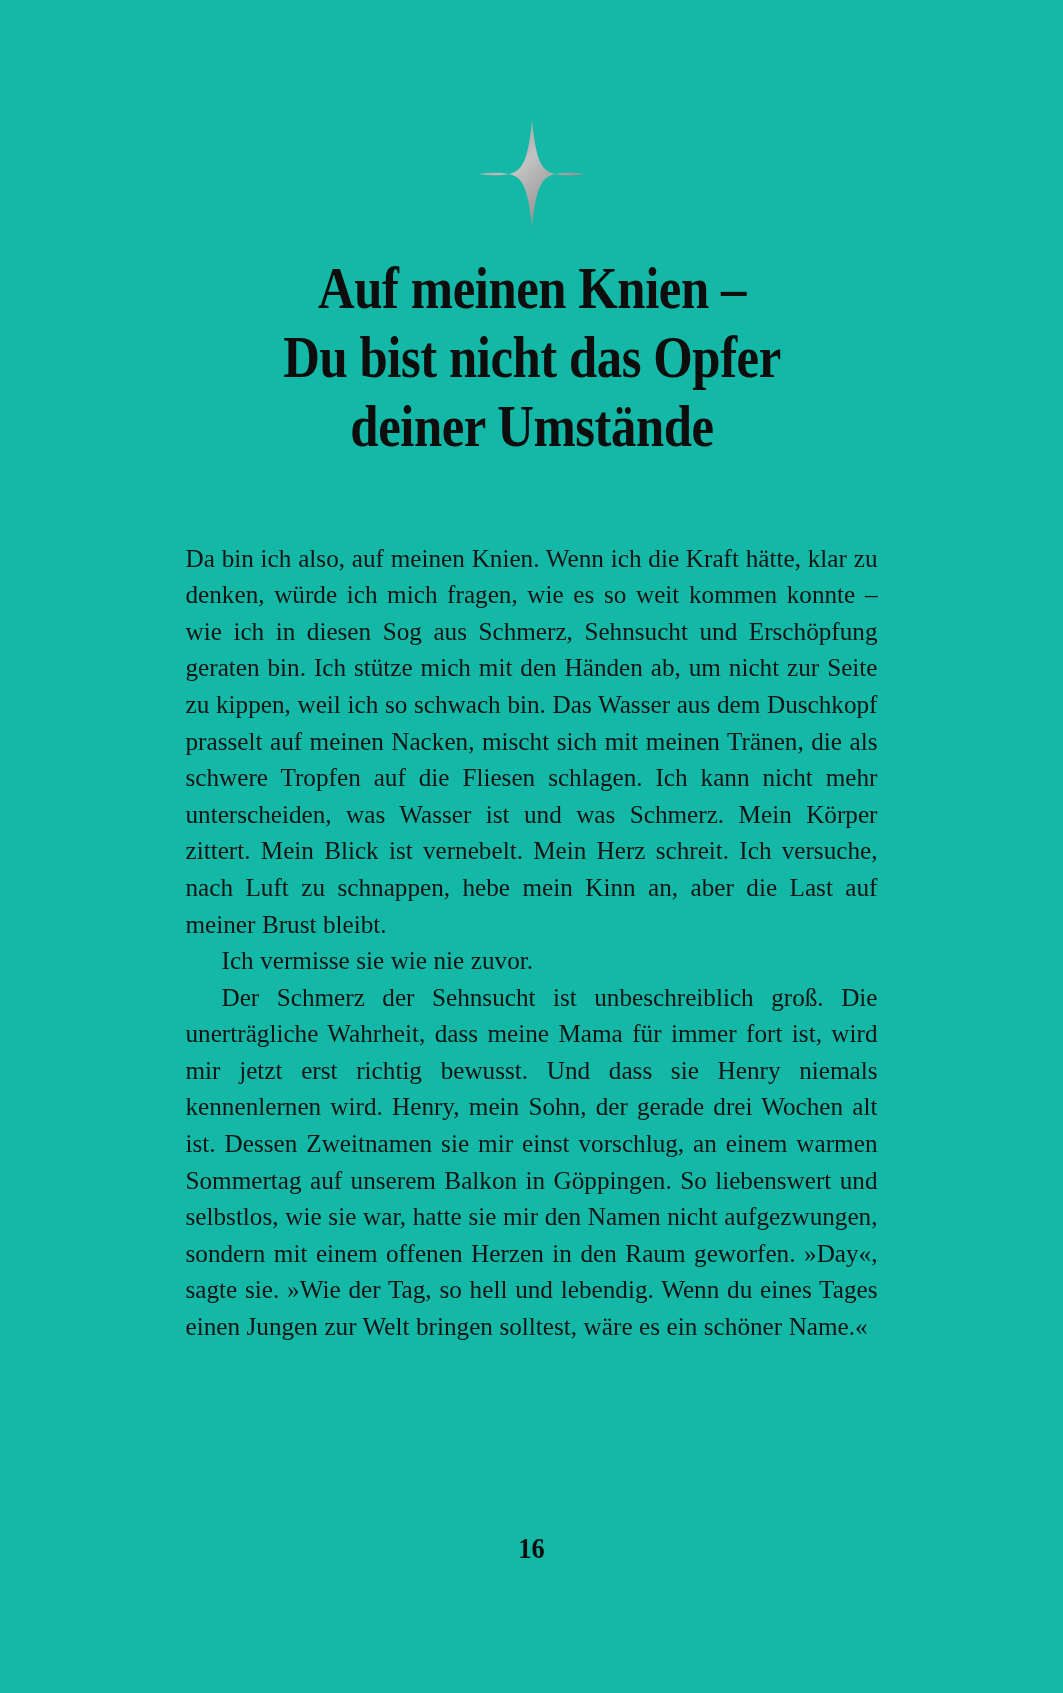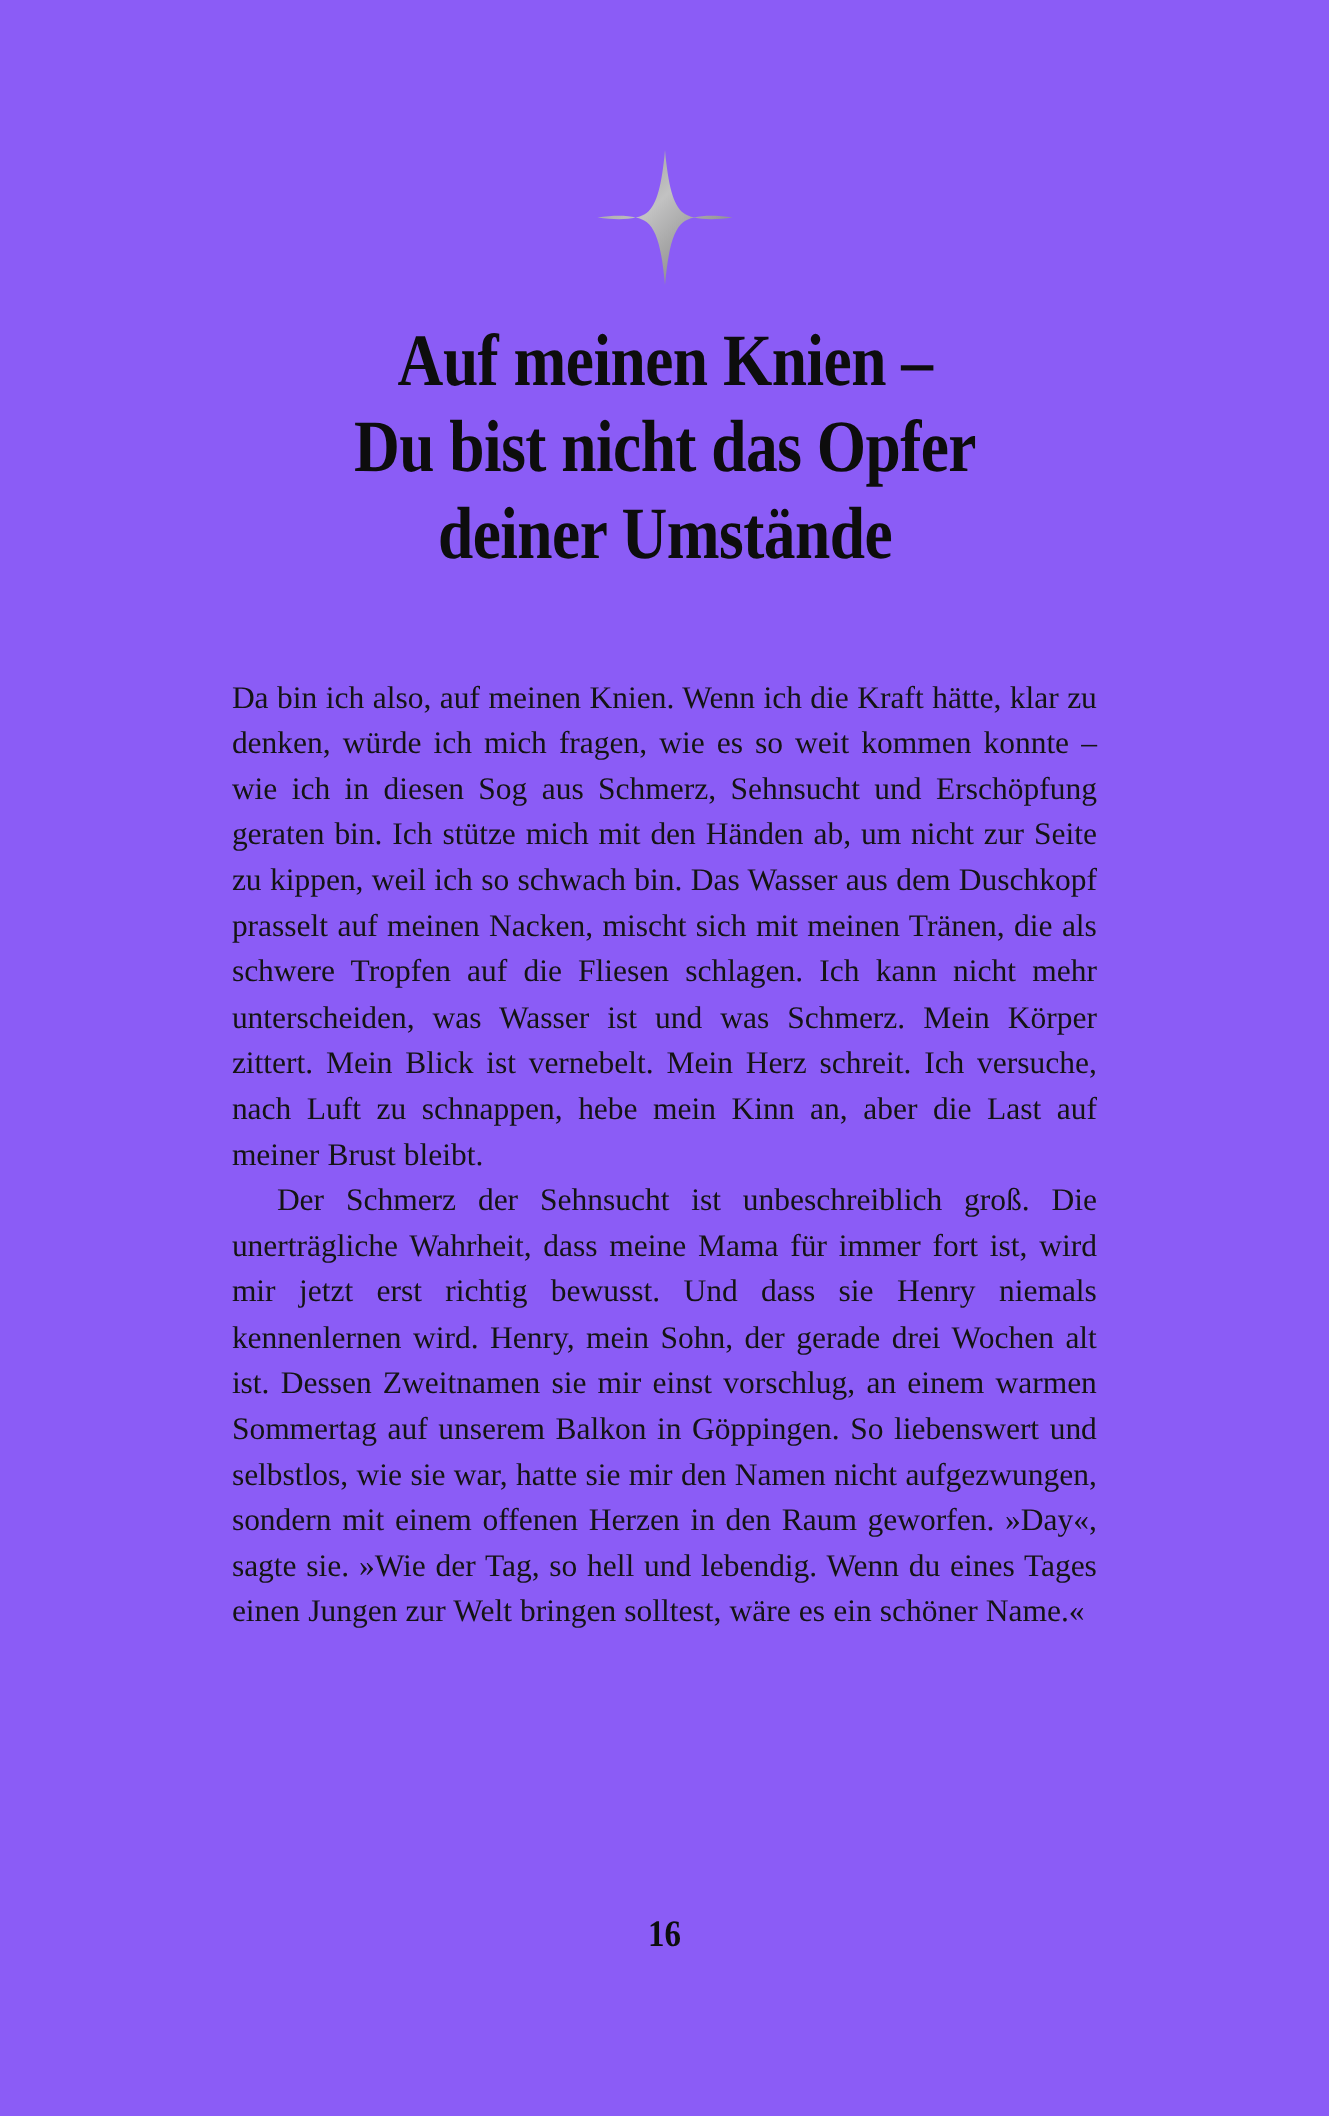--- a/index.html
+++ b/index.html
@@ -13,21 +13,21 @@
     position: relative;
     overflow: hidden;
     font-family: "Liberation Serif", "DejaVu Serif", serif;
     color: #111111;
     -webkit-font-smoothing: antialiased;
   }
 
   .page {
     position: absolute;
     inset: 0;
-    background: #8b5cf6;
+    background: #14b8a6;
     display: flex;
     flex-direction: column;
     align-items: center;
   }
 
   
   .ornament-wrap {
     margin-top: 118px;
     width: 120px;
     height: 112px;
@@ -109,18 +109,19 @@
   </div>
 
   <h1 class="chapter-title">
     <span class="tline">Auf meinen Knien –</span>
     <span class="tline">Du bist nicht das Opfer</span>
     <span class="tline">deiner Umstände</span>
   </h1>
 
   <div class="body-col">
     <p>Da bin ich also, auf meinen Knien. Wenn ich die Kraft hätte, klar zu denken, würde ich mich fragen, wie es so weit kommen konnte – wie ich in diesen Sog aus Schmerz, Sehnsucht und Erschöpfung geraten bin. Ich stütze mich mit den Händen ab, um nicht zur Seite zu kippen, weil ich so schwach bin. Das Wasser aus dem Duschkopf prasselt auf meinen Nacken, mischt sich mit meinen Tränen, die als schwere Tropfen auf die Fliesen schlagen. Ich kann nicht mehr unterscheiden, was Wasser ist und was Schmerz. Mein Körper zittert. Mein Blick ist vernebelt. Mein Herz schreit. Ich versuche, nach Luft zu schnappen, hebe mein Kinn an, aber die Last auf meiner Brust bleibt.</p>
+    <p class="indent">Ich vermisse sie wie nie zuvor.</p>
     <p class="indent">Der Schmerz der Sehnsucht ist unbeschreiblich groß. Die unerträgliche Wahrheit, dass meine Mama für immer fort ist, wird mir jetzt erst richtig bewusst. Und dass sie Henry niemals kennenlernen wird. Henry, mein Sohn, der gerade drei Wochen alt ist. Dessen Zweitnamen sie mir einst vorschlug, an einem warmen Sommertag auf unserem Balkon in Göppingen. So liebenswert und selbstlos, wie sie war, hatte sie mir den Namen nicht aufgezwungen, sondern mit einem offenen Herzen in den Raum geworfen. »Day«, sagte sie. »Wie der Tag, so hell und lebendig. Wenn du eines Tages einen Jungen zur Welt bringen solltest, wäre es ein schöner Name.«</p>
   </div>
 
   <div class="folio">16</div>
 
 </div>
 
 </body></html>

